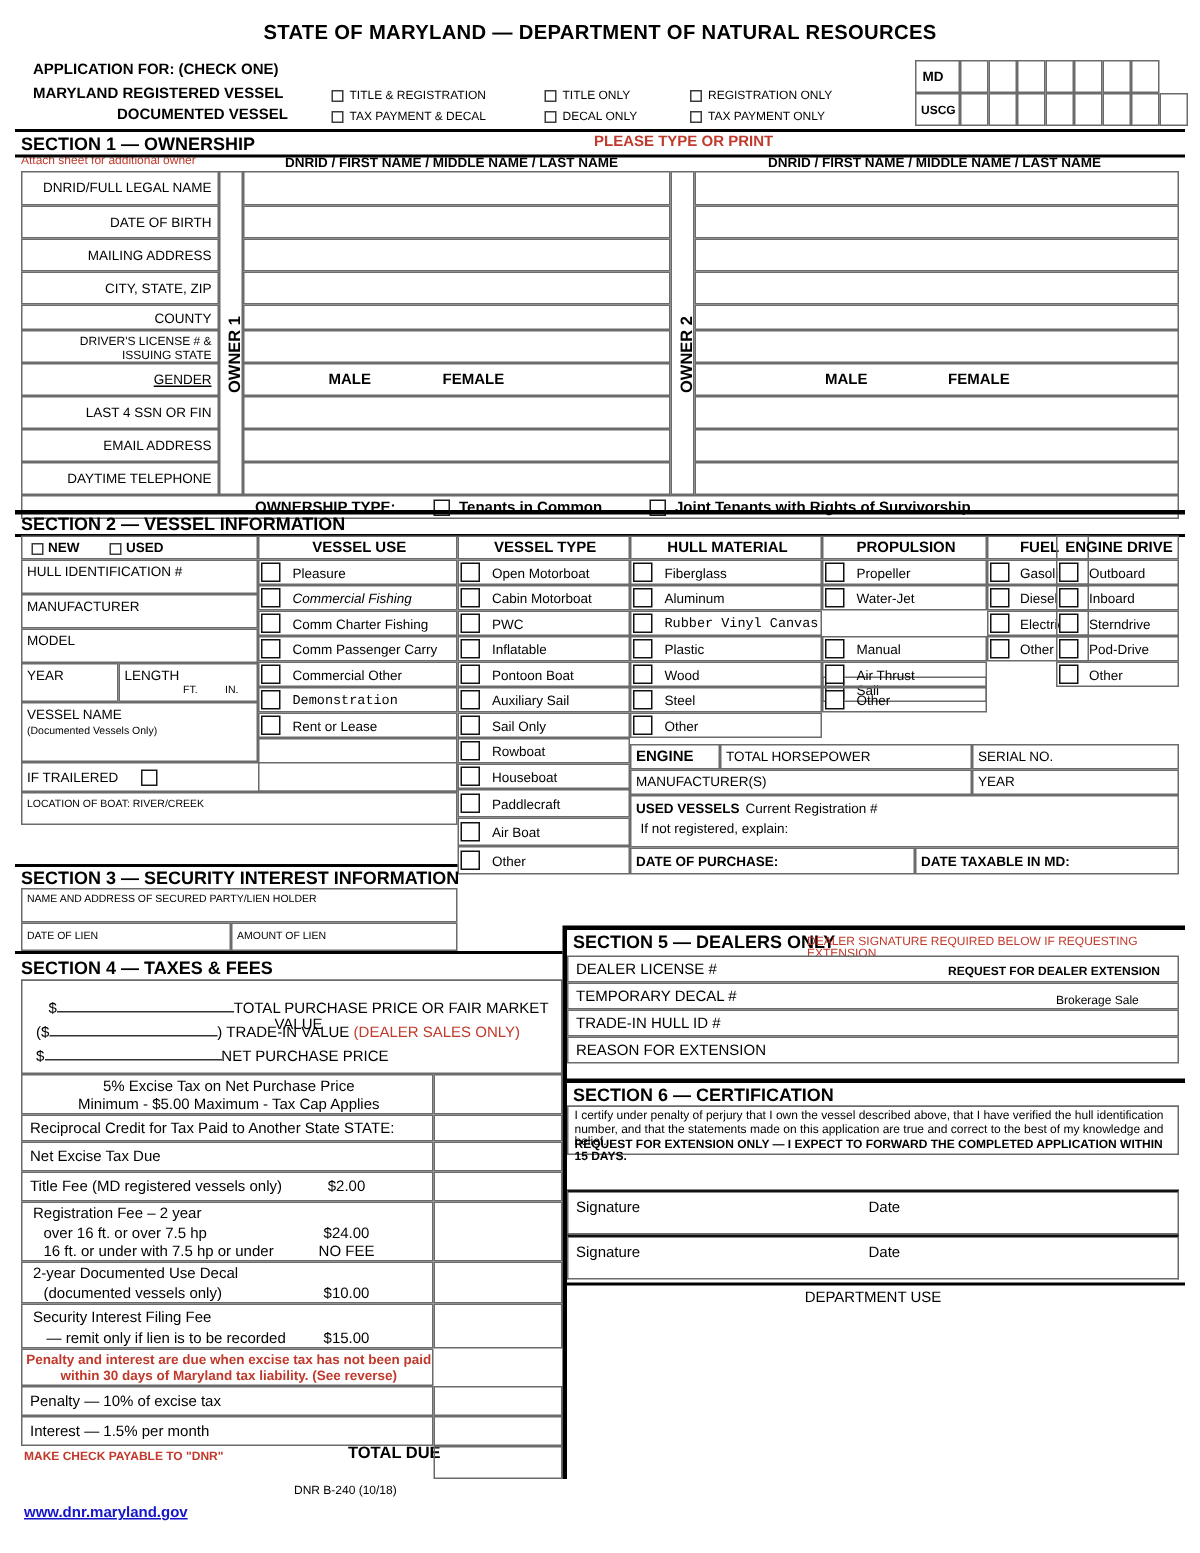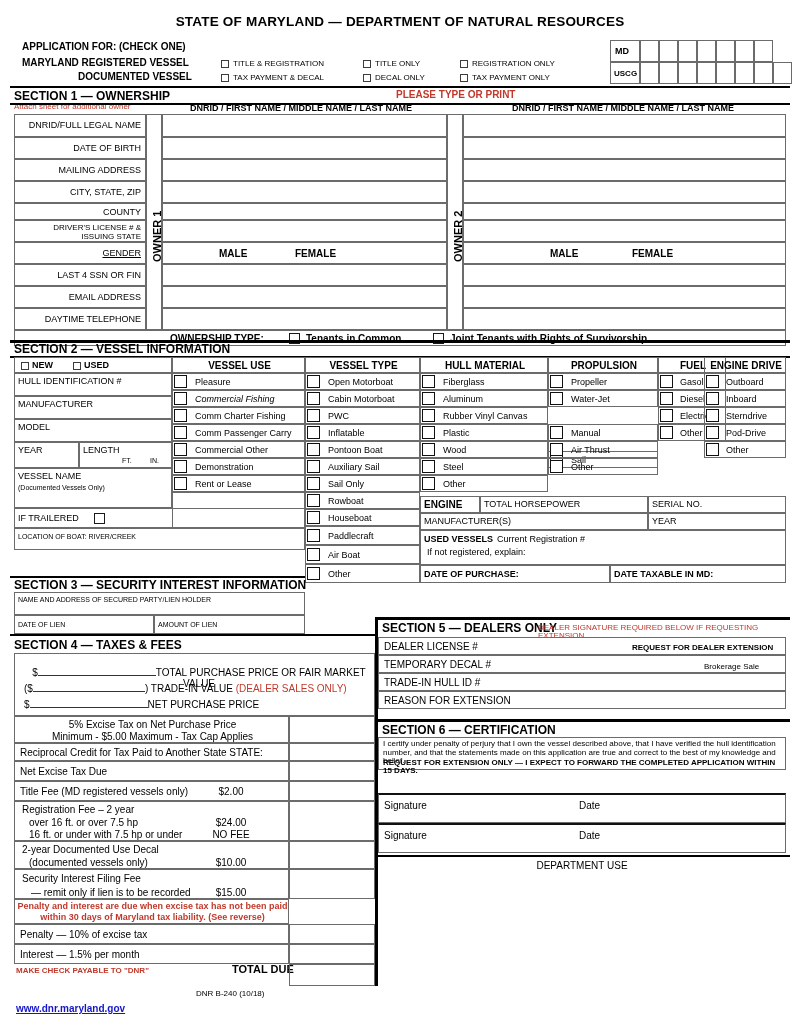--- a/index.html
+++ b/index.html
@@ -260,21 +260,21 @@
       <div class="t t9" style="left:22px;top:4px;">Comm Charter Fishing</div>
     </div>
     <div class="cell" style="left:172px;top:424px;width:133px;height:17px;">
       <span class="ckb ckb-opt" style="left:1px;top:1px;"></span>
       <div class="t t9" style="left:22px;top:4px;">Comm Passenger Carry</div>
     </div>
     <div class="cell" style="left:172px;top:441px;width:133px;height:17px;">
       <span class="ckb ckb-opt" style="left:1px;top:1px;"></span>
       <div class="t t9" style="left:22px;top:4px;">Commercial Other</div>
     </div>
-    <div class="cell" style="left:172px;top:458px;width:133px;height:17px;">
+    <div class="cell" style="left:172px;top:458px;width:133px;height:17px;font-family:Liberation Mono, monospace;">
       <span class="ckb ckb-opt" style="left:1px;top:1px;"></span>
       <div class="t t9" style="left:22px;top:4px;">Demonstration</div>
     </div>
     <div class="cell" style="left:172px;top:475px;width:133px;height:17px;">
       <span class="ckb ckb-opt" style="left:1px;top:1px;"></span>
       <div class="t t9" style="left:22px;top:4px;">Rent or Lease</div>
     </div>
     <div class="cell" style="left:172px;top:492px;width:133px;height:36px;"></div>
   </div>
 
@@ -339,21 +339,21 @@
     <div class="cell" style="left:420px;top:373px;width:128px;height:17px;">
       <span class="ckb ckb-opt" style="left:1px;top:1px;"></span>
       <div class="t t9" style="left:22px;top:4px;">Fiberglass</div>
     </div>
     <div class="cell" style="left:420px;top:390px;width:128px;height:17px;">
       <span class="ckb ckb-opt" style="left:1px;top:1px;"></span>
       <div class="t t9" style="left:22px;top:4px;">Aluminum</div>
     </div>
     <div class="cell" style="left:420px;top:407px;width:128px;height:17px;">
       <span class="ckb ckb-opt" style="left:1px;top:1px;"></span>
-      <div class="t t9" style="left:22px;top:4px;">Rubber Vinyl Canvas</div>
+      <div class="t t9" style="left:22px;top:4px;font-family:Liberation Mono, monospace;">Rubber Vinyl Canvas</div>
     </div>
     <div class="cell" style="left:420px;top:424px;width:128px;height:17px;">
       <span class="ckb ckb-opt" style="left:1px;top:1px;"></span>
       <div class="t t9" style="left:22px;top:4px;">Plastic</div>
     </div>
     <div class="cell" style="left:420px;top:441px;width:128px;height:17px;">
       <span class="ckb ckb-opt" style="left:1px;top:1px;"></span>
       <div class="t t9" style="left:22px;top:4px;">Wood</div>
     </div>
     <div class="cell" style="left:420px;top:458px;width:128px;height:17px;">

